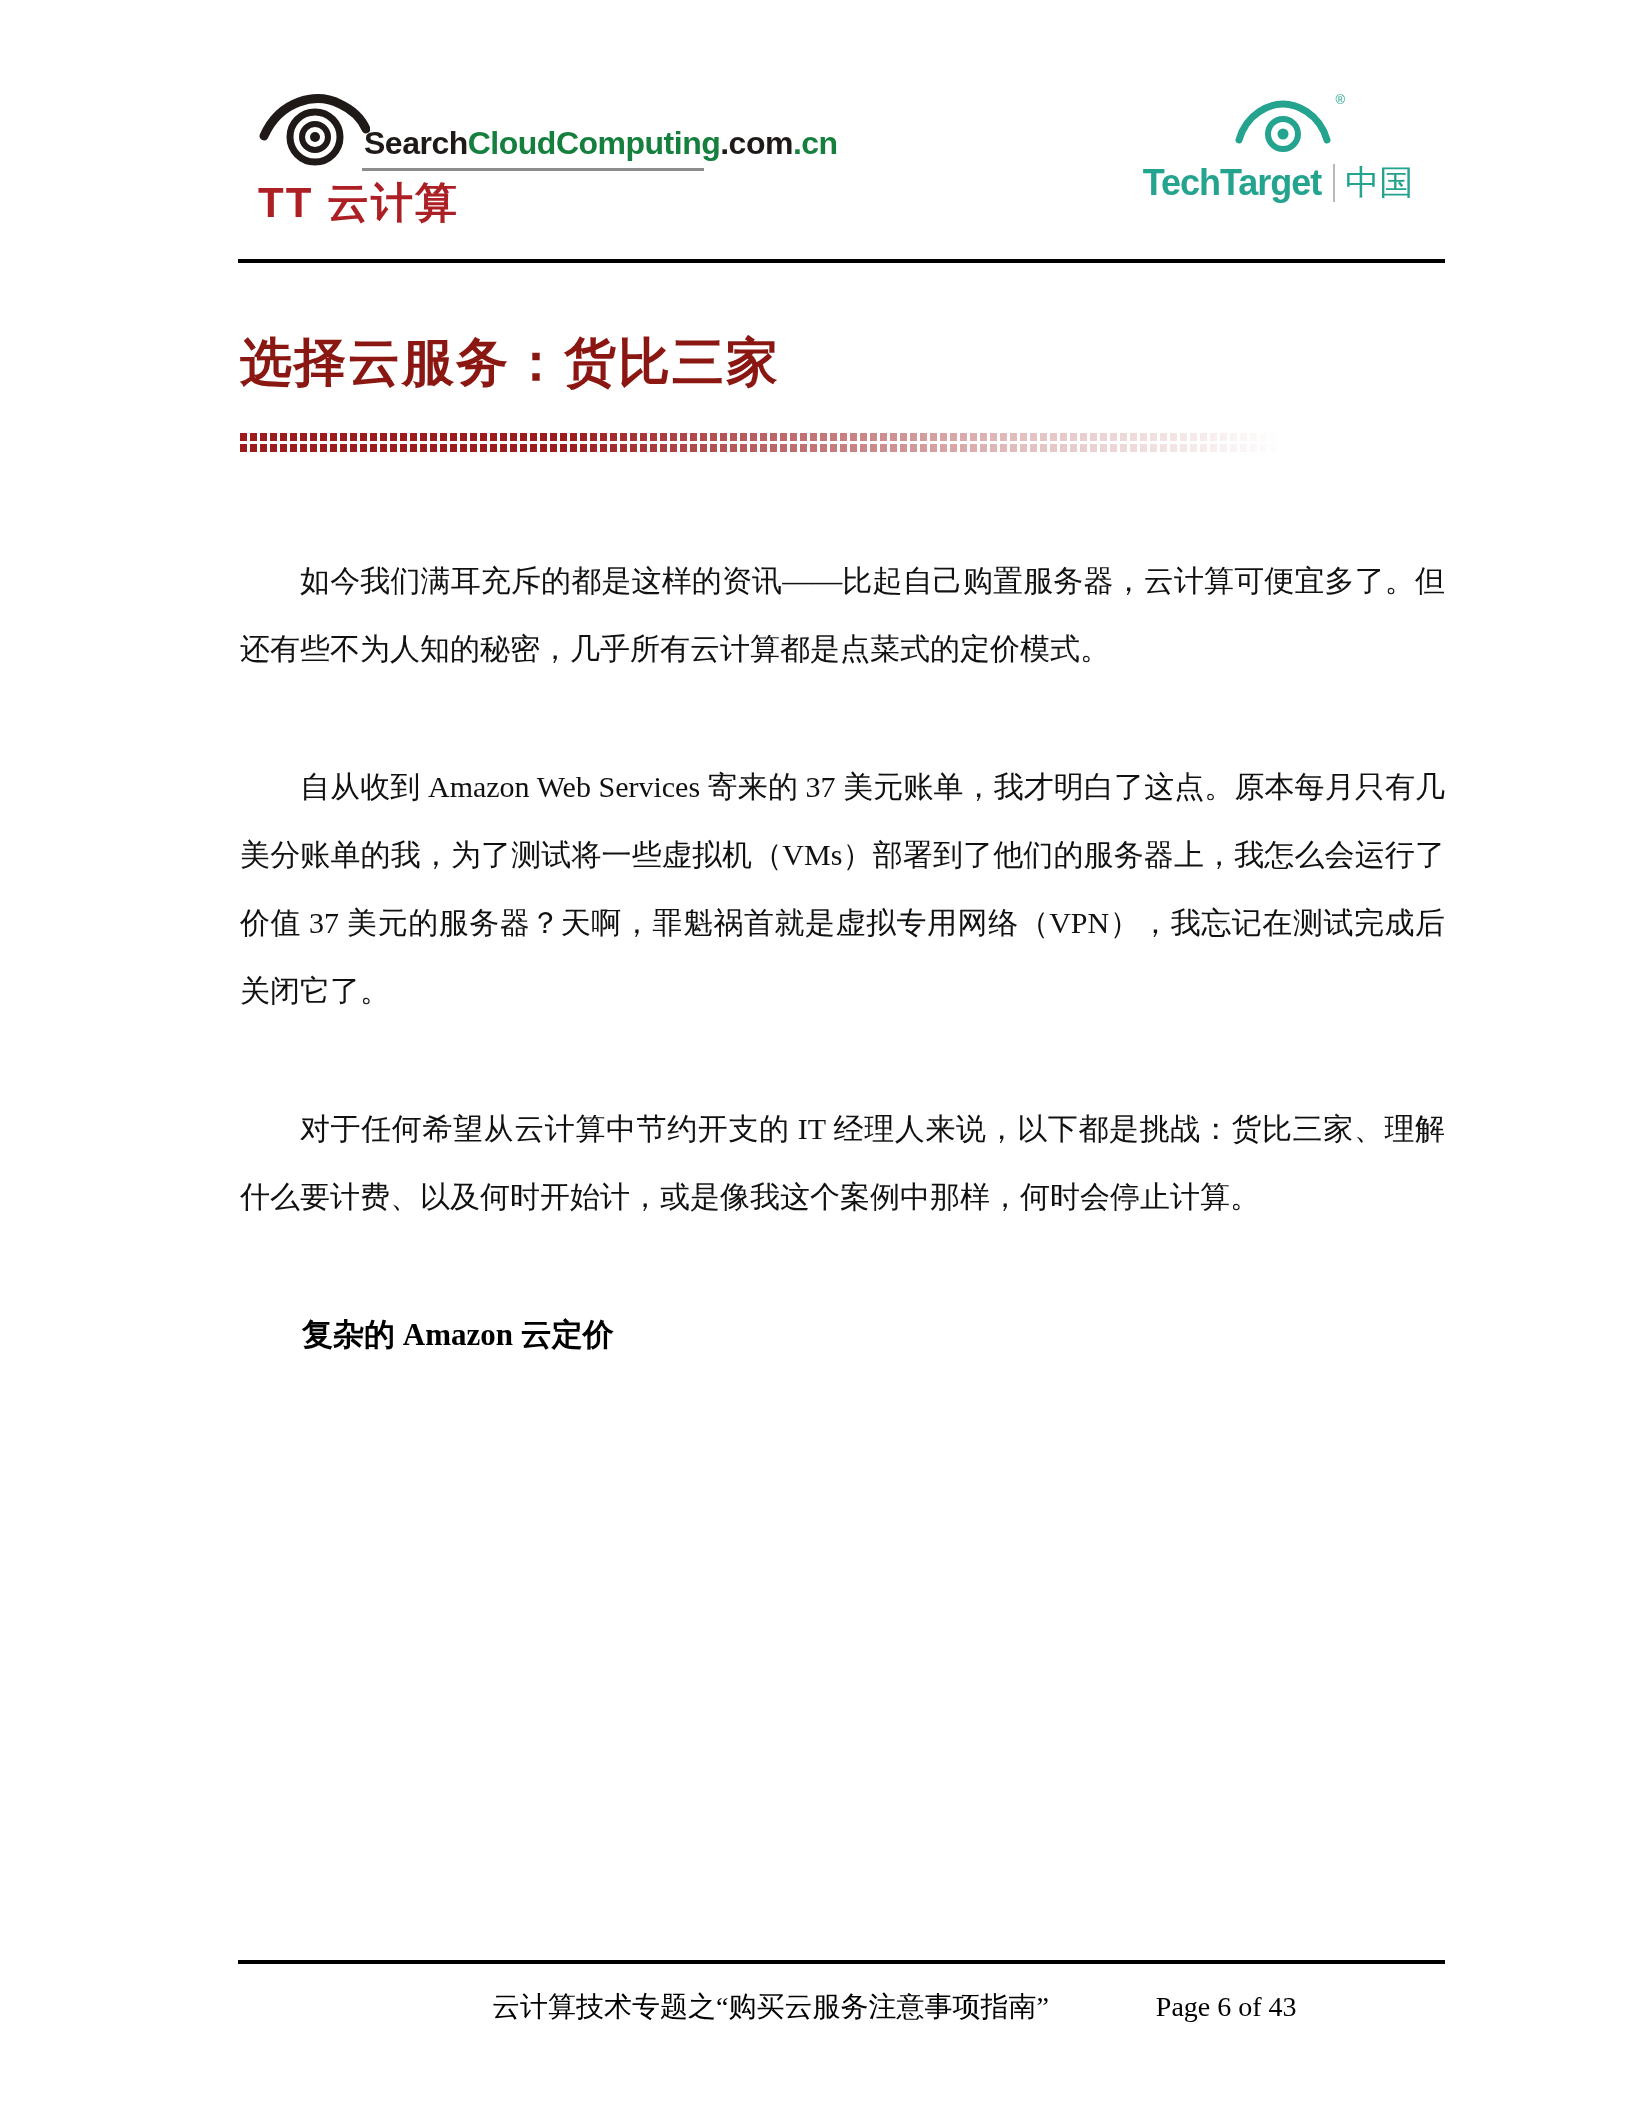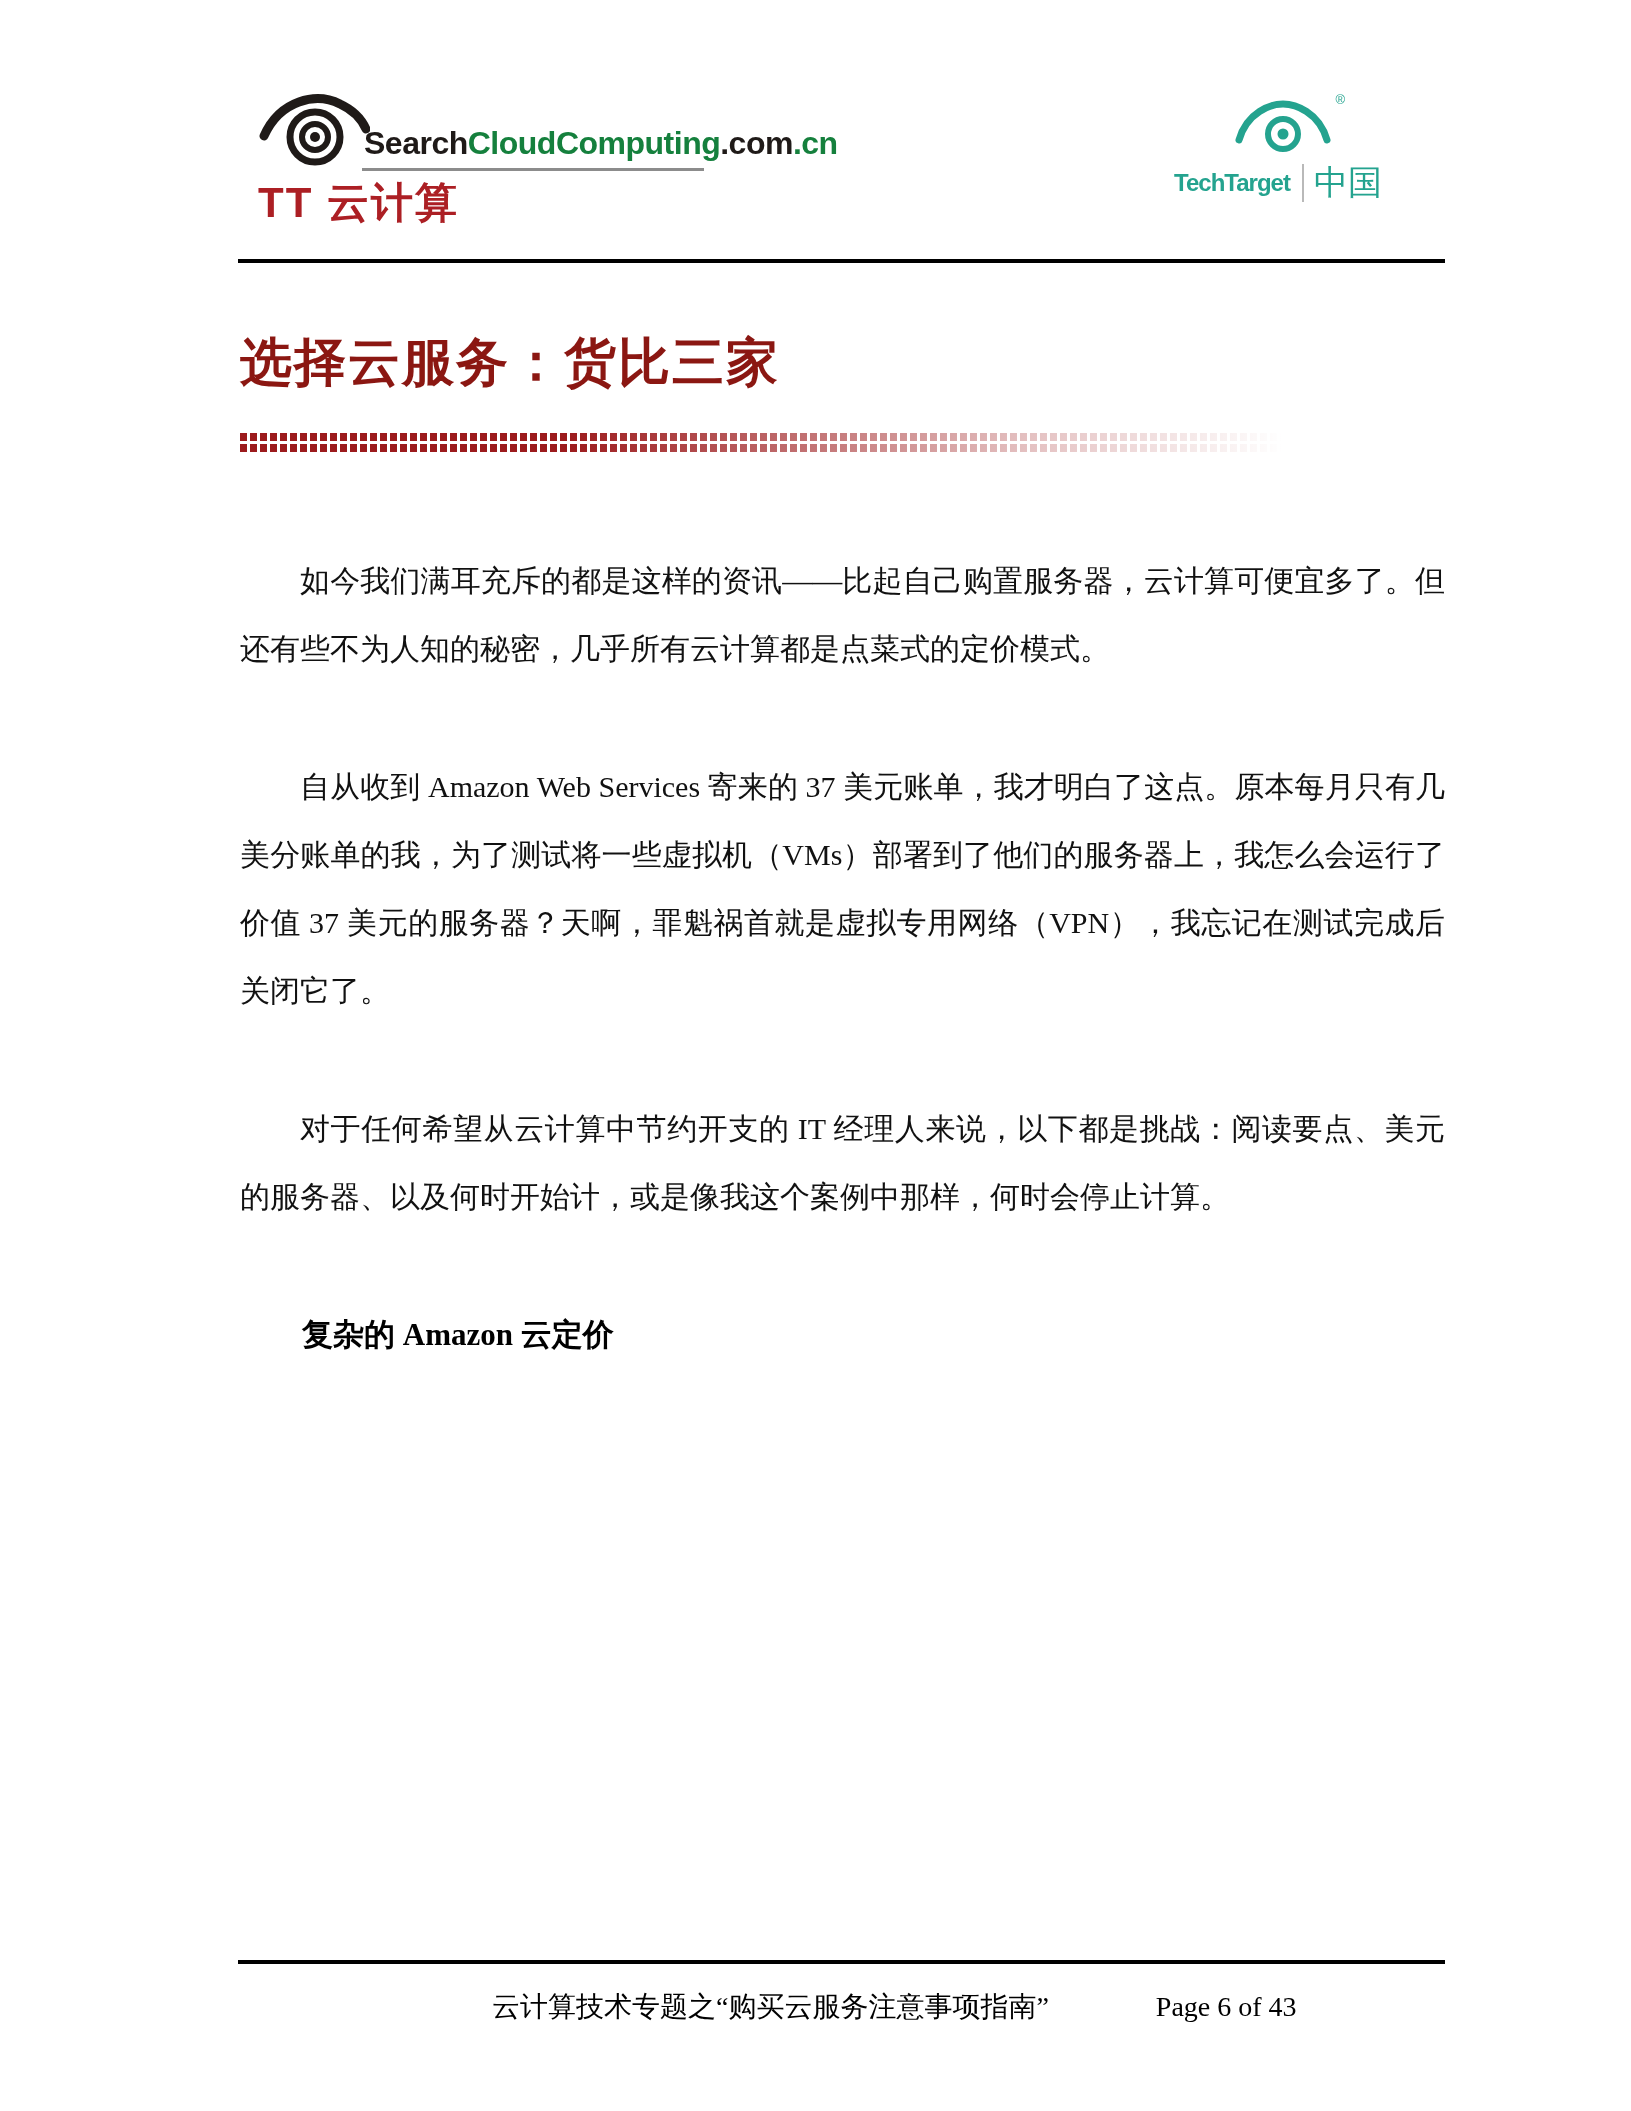--- a/index.html
+++ b/index.html
@@ -83,21 +83,21 @@
   .tt-row {
     display: flex;
     align-items: center;
     justify-content: center;
     margin-top: 2px;
     white-space: nowrap;
   }
   .tt-name {
     font-family: "Liberation Sans", "DejaVu Sans", sans-serif;
     font-weight: bold;
-    font-size: 24px;
+    font-size: 36px;
     color: #24a38f;
     letter-spacing: -1px;
   }
   .tt-sep {
     width: 2px;
     height: 38px;
     background: #b9b9b9;
     margin: 0 10px 0 12px;
   }
   .tt-region {
@@ -227,21 +227,21 @@
 
   <div class="header-rule"></div>
 
   <h1 class="article-title">选择云服务：货比三家</h1>
 
   <div class="dot-rule"></div>
 
   <div class="article-body">
     <p>如今我们满耳充斥的都是这样的资讯——比起自己购置服务器，云计算可便宜多了。但还有些不为人知的秘密，几乎所有云计算都是点菜式的定价模式。</p>
     <p>自从收到 Amazon Web Services 寄来的 37 美元账单，我才明白了这点。原本每月只有几美分账单的我，为了测试将一些虚拟机（VMs）部署到了他们的服务器上，我怎么会运行了价值 37 美元的服务器？天啊，罪魁祸首就是虚拟专用网络（VPN），我忘记在测试完成后关闭它了。</p>
-    <p>对于任何希望从云计算中节约开支的 IT 经理人来说，以下都是挑战：阅读要点、美元的服务器、以及何时开始计，或是像我这个案例中那样，何时会停止计算。</p>
+    <p>对于任何希望从云计算中节约开支的 IT 经理人来说，以下都是挑战：货比三家、理解什么要计费、以及何时开始计，或是像我这个案例中那样，何时会停止计算。</p>
     <div class="article-subheading">复杂的 Amazon 云定价</div>
   </div>
 
   <div class="footer-rule"></div>
   <div class="footer-line">
     <span class="footer-topic">云计算技术专题之“购买云服务注意事项指南”</span>
     <span class="footer-page">Page 6 of 43</span>
   </div>
 
 </div>

